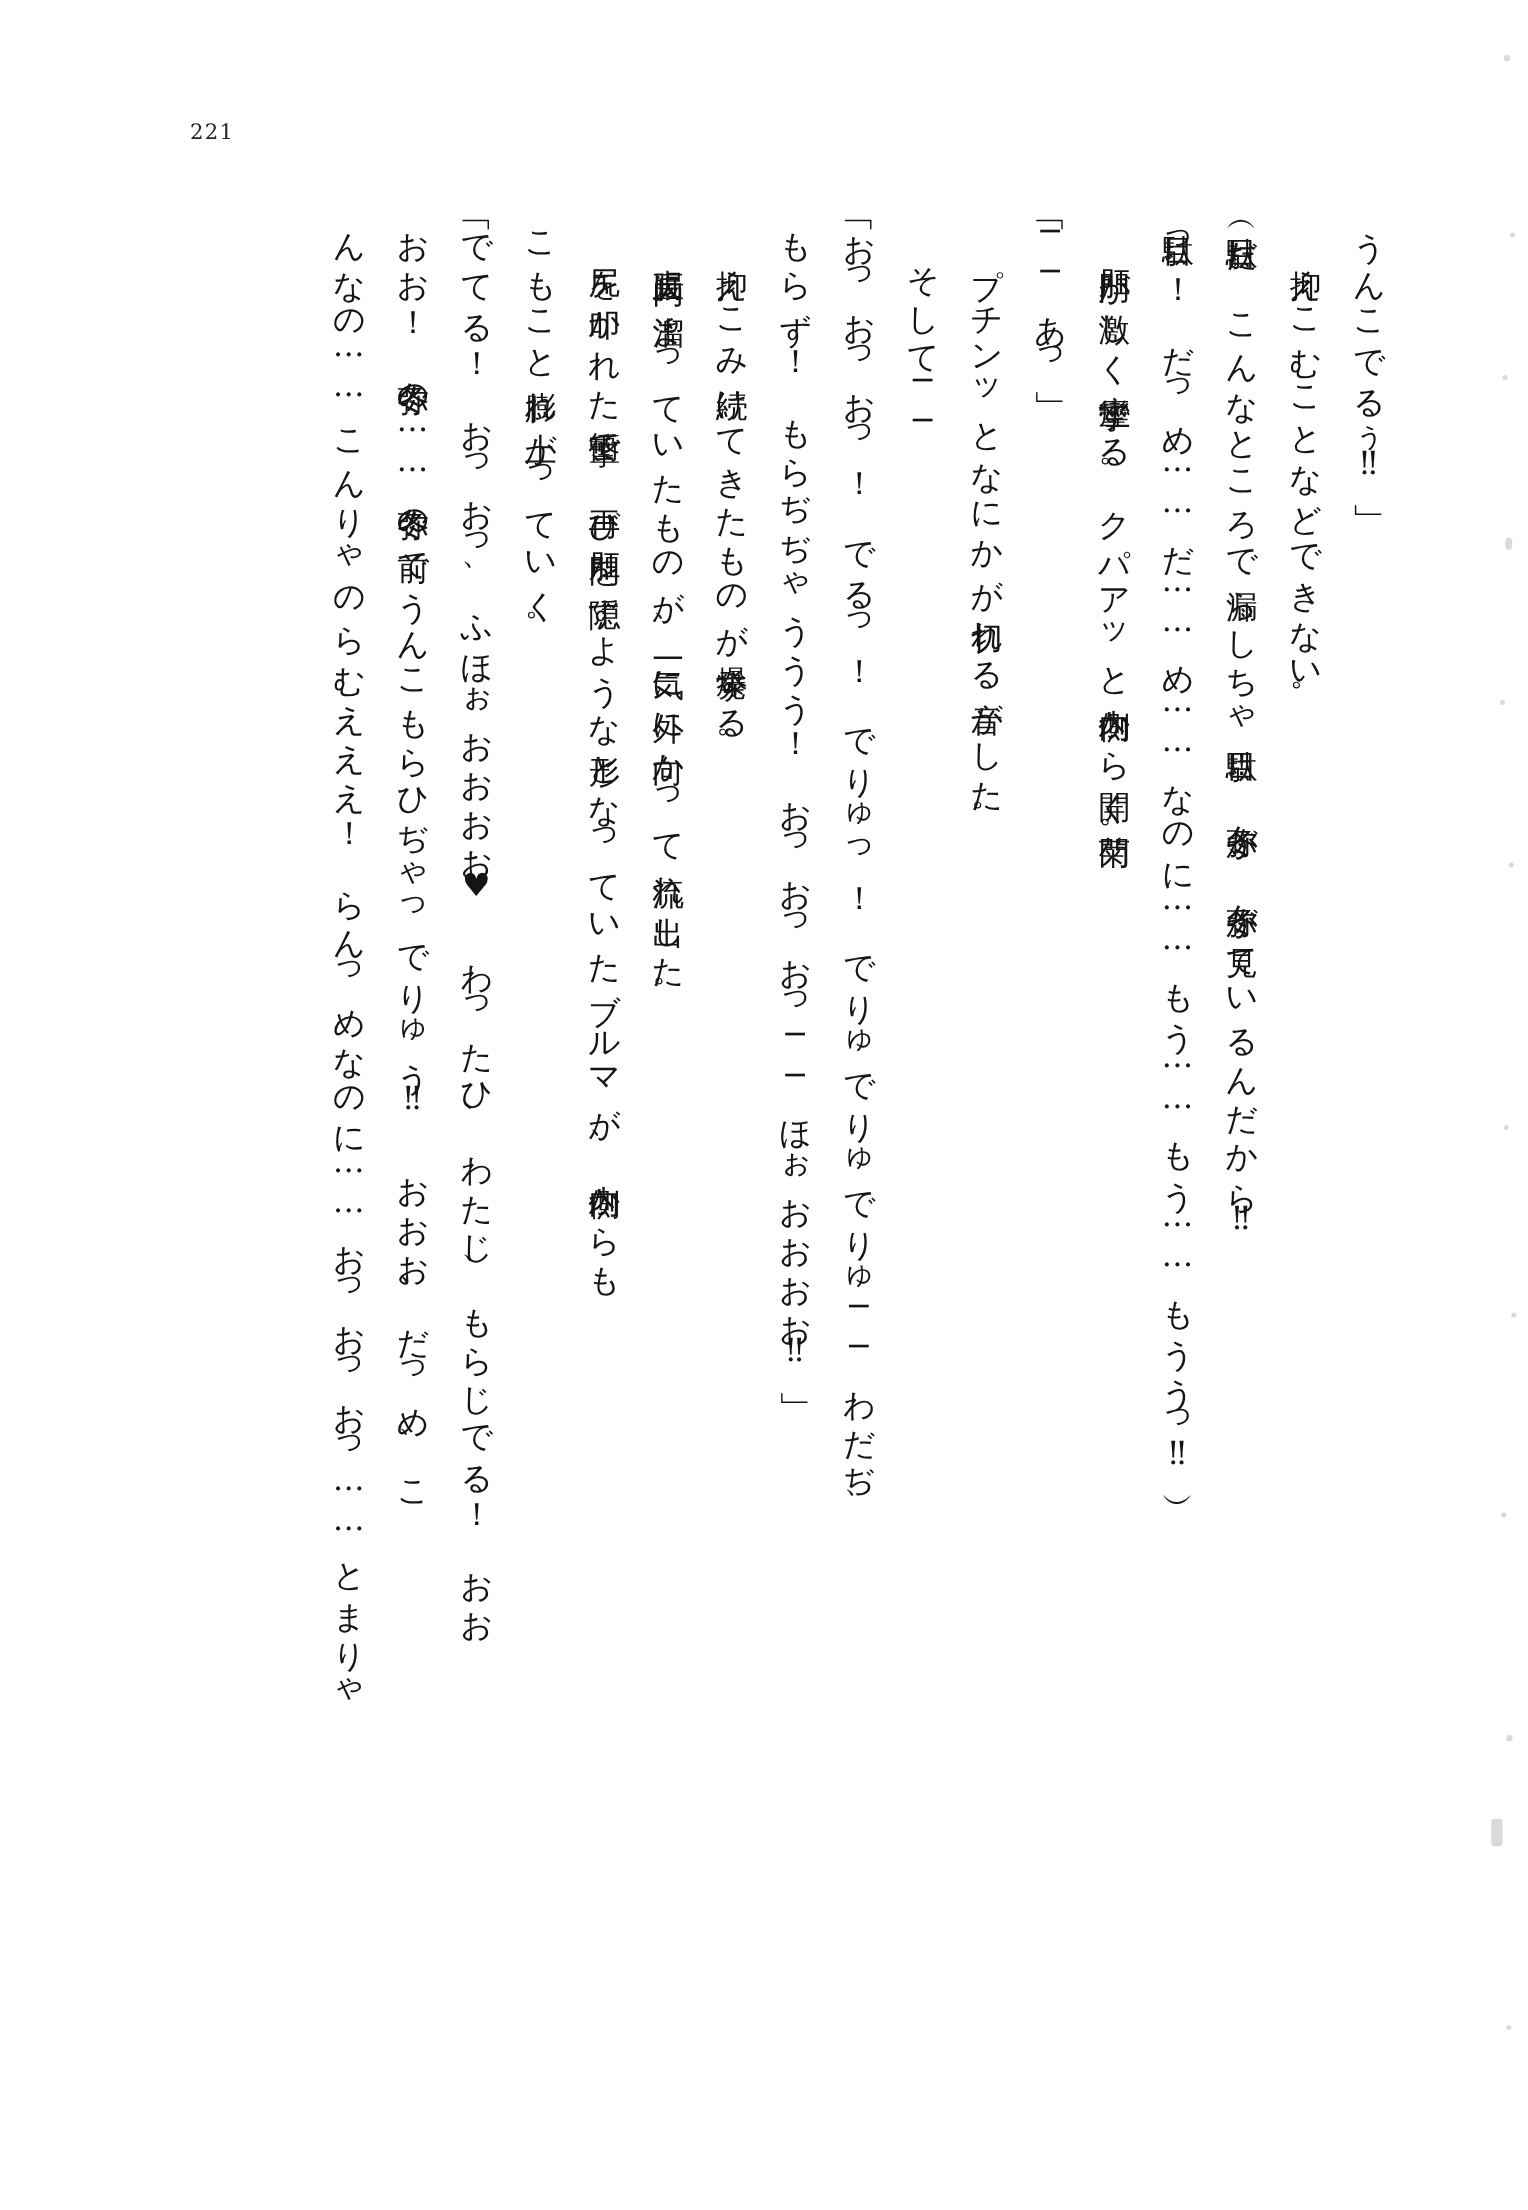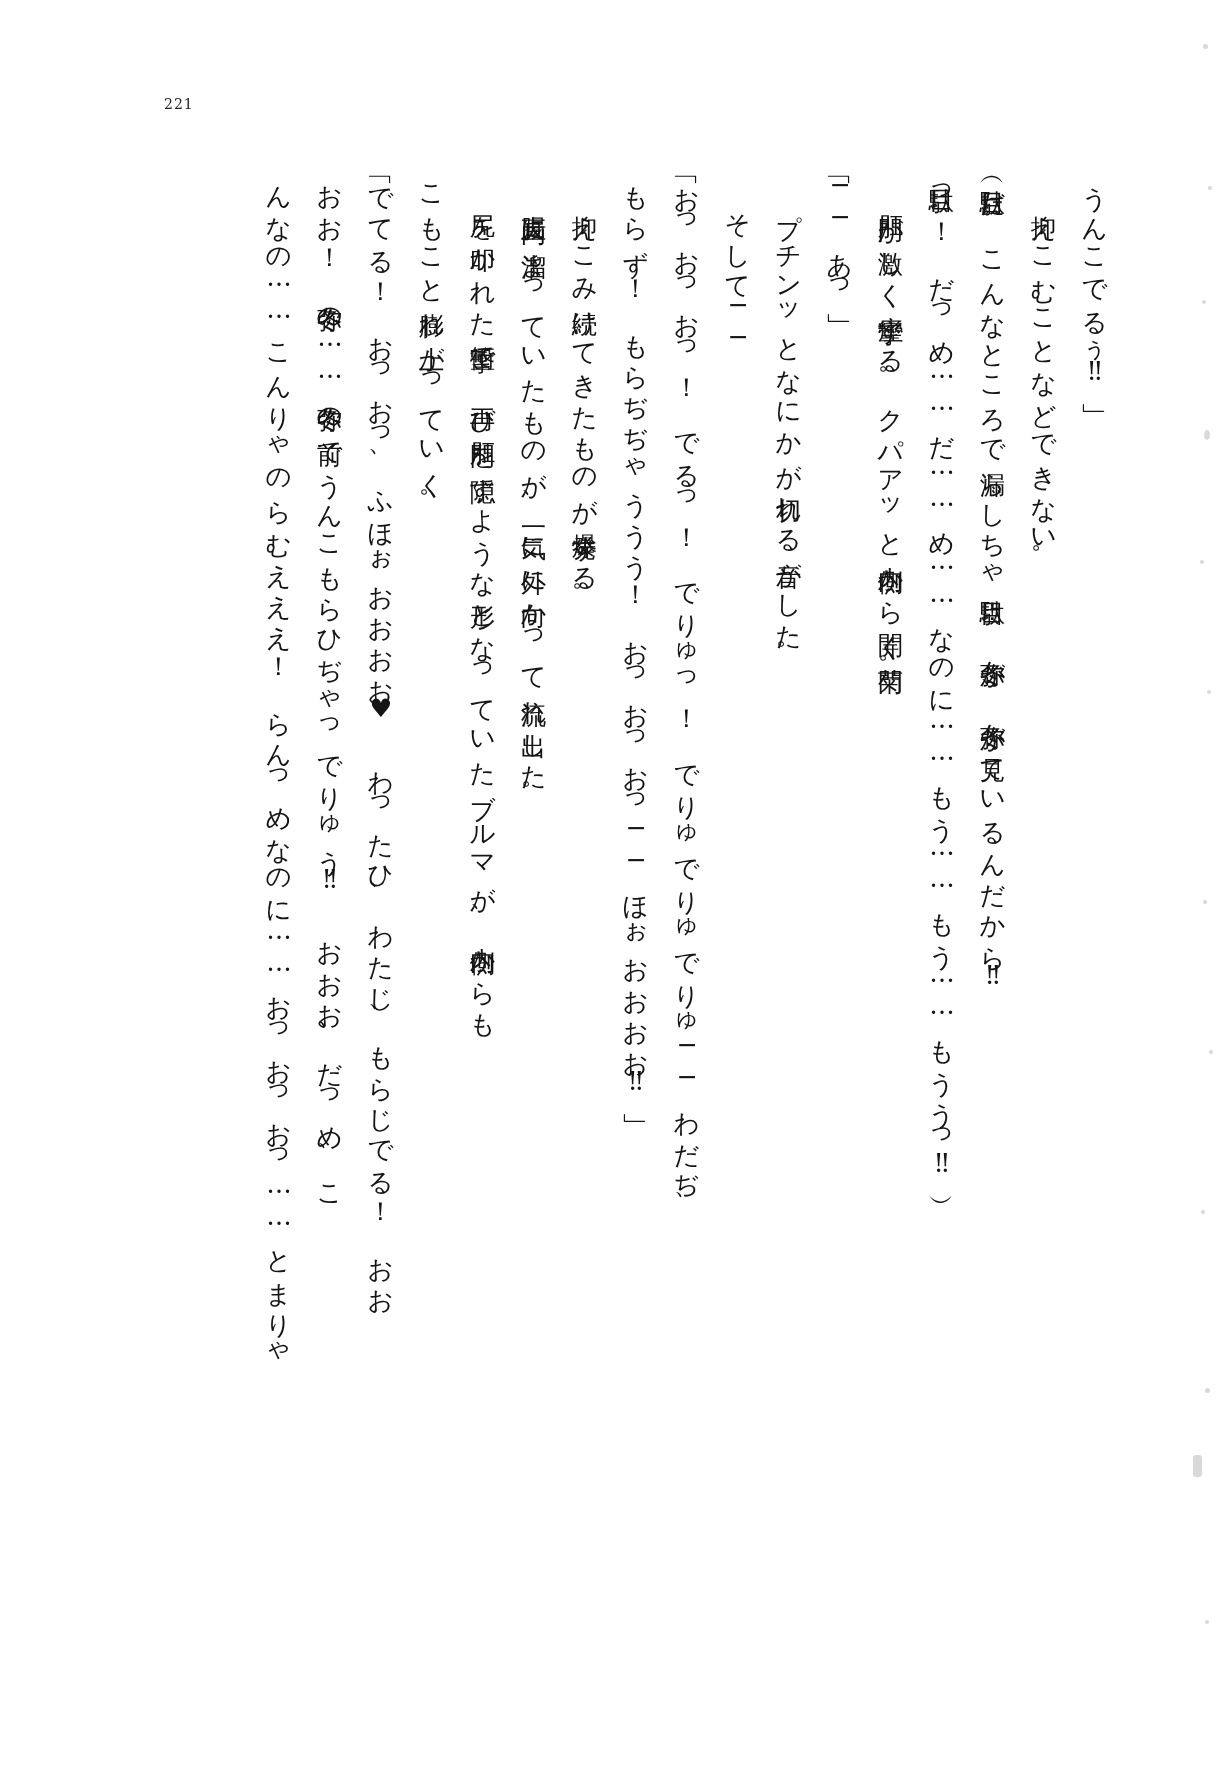--- a/index.html
+++ b/index.html
@@ -12,22 +12,22 @@
     width: 1222px;
     height: 1768px;
     background: #ffffff;
     overflow: hidden;
     font-family: "DejaVu Serif", "Liberation Serif", serif;
     color: #1a1a1a;
   }
   .page-number {
     position: absolute;
     top: 96px;
-    left: 164px;
-    font-size: 14px;
+    left: 152px;
+    font-size: 17px;
     letter-spacing: 1px;
     color: #222;
     font-family: "DejaVu Serif", "Liberation Serif", serif;
   }
   .text-block {
     position: absolute;
     top: 168px;
     left: 100px;
     width: 1020px;
     height: 1400px;

